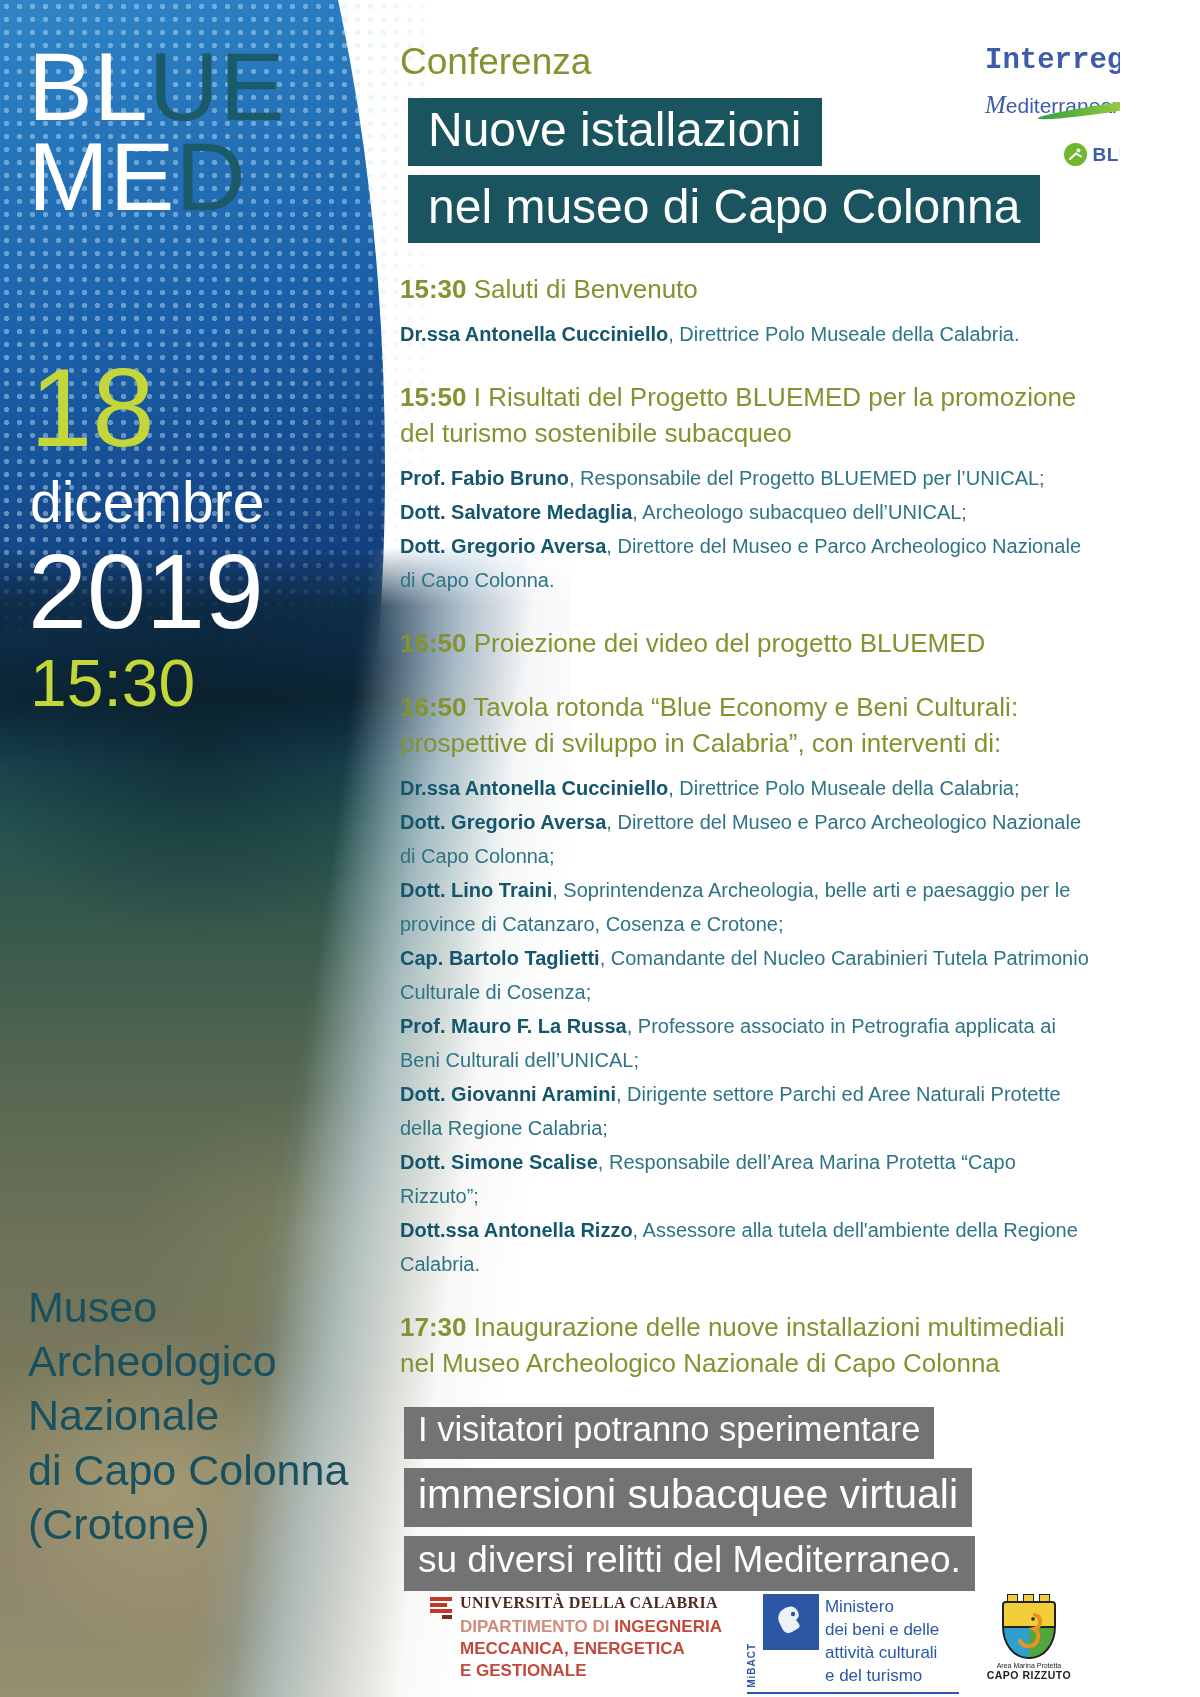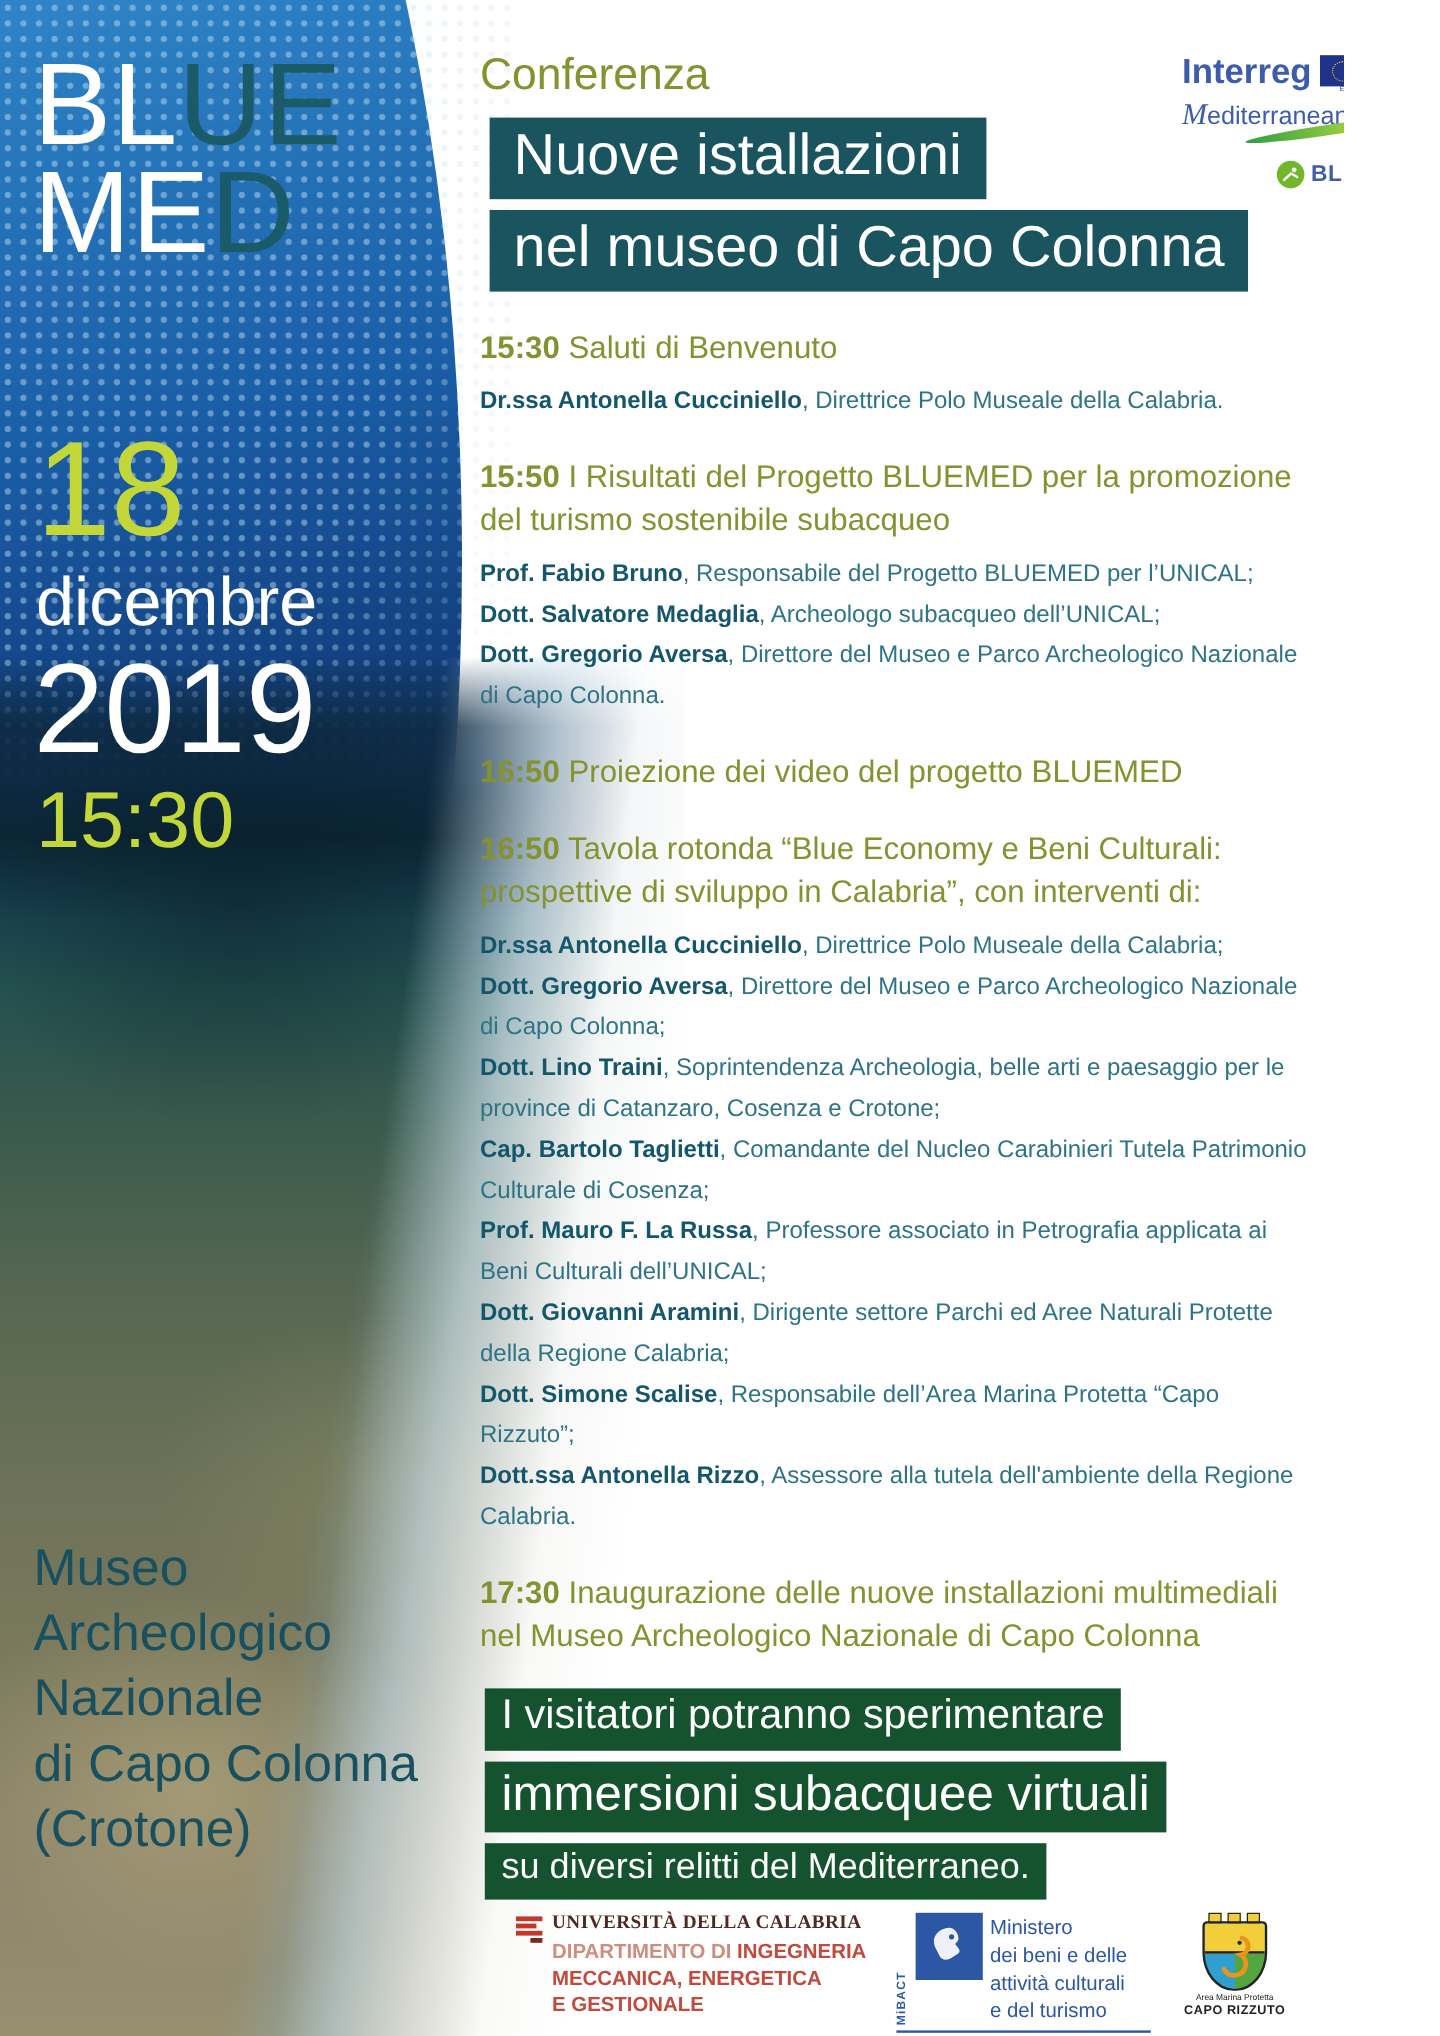--- a/index.html
+++ b/index.html
@@ -37,27 +37,27 @@
   .right{position:absolute;left:400px;top:42px;width:690px;}
   .kicker{font-size:37px;color:#84922f;line-height:1.1;}
   .titleblock{display:table;background:#19545f;color:#fff;font-size:48px;line-height:1.05;
               padding:7px 20px 11px;margin:0 0 9px 8px;}
   .titleblock.first{margin-top:15px;}
   .sec{font-size:26px;line-height:36px;color:#84922f;margin:28px 0 10px;}
   .sec .time{font-weight:700;}
   .speakers p{margin:0;font-size:20px;line-height:34px;color:#2e7486;}
   .speakers b{color:#14566c;font-weight:700;}
   .highlight{margin-top:26px;}
-  .hl{display:table;background:#14532d;color:#fff;padding:3px 14px 9px;margin:0 16px 9px 4px;line-height:1.15;}
+  .hl{display:table;background:#737373;color:#fff;padding:3px 14px 9px;margin:0 16px 9px 4px;line-height:1.15;}
   .hl.s0{font-size:34.5px;}
   .hl.s1{font-size:41px;}
-  .hl.s2{font-size:30px;}
+  .hl.s2{font-size:37px;}
   
   .interreg{position:absolute;left:985px;top:46px;width:205px;}
-  .ir-row1{display:flex;align-items:flex-start;gap:7px;}
+  .ir-row1{display:flex;align-items:flex-start;gap:7px;font-family:Liberation Mono, monospace;}
   .ir-name{font-size:29px;font-weight:700;color:#3d5ca9;line-height:1;}
   .flagwrap{text-align:center;}
   .flag{width:38px;height:26px;background:#20338a;display:flex;align-items:center;justify-content:center;}
   .flag-ring{width:15px;height:15px;border:1.6px dotted #ffd617;border-radius:50%;}
   .eu-label{font-size:9px;color:#20338a;transform:scale(.6);transform-origin:center top;line-height:1;}
   .ir-med{font-size:21px;color:#3d5ca9;margin-top:1px;}
   .ir-med i{font-family:"Liberation Serif",serif;font-size:25px;}
   .swoosh{position:absolute;right:-12px;top:56px;width:165px;height:9px;
           border-radius:60% 100% 60% 100%;transform:rotate(-9deg);
           background:linear-gradient(90deg,#2f9e41,#8bc63f 45%,#d7df23 80%,#f0e92e);}

